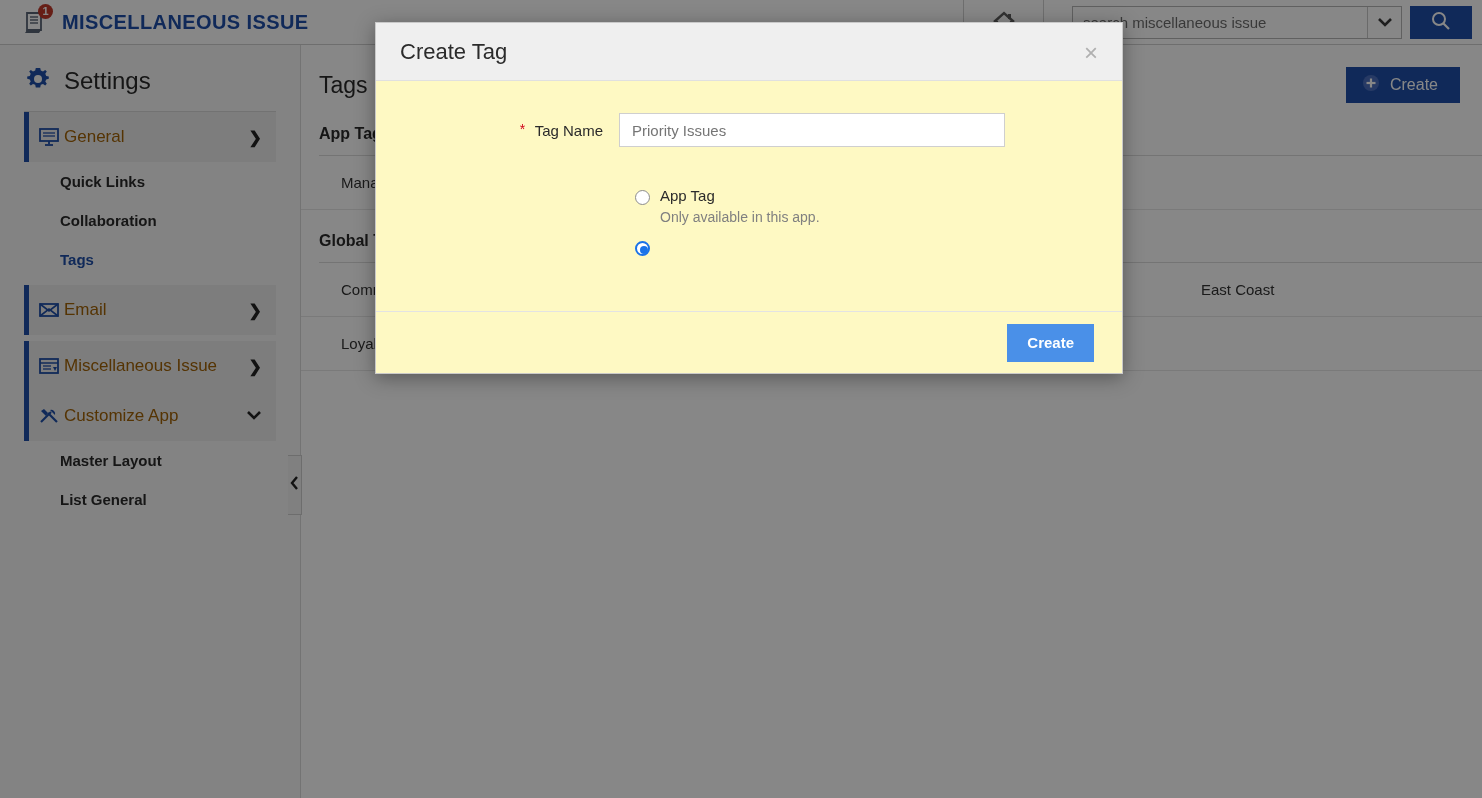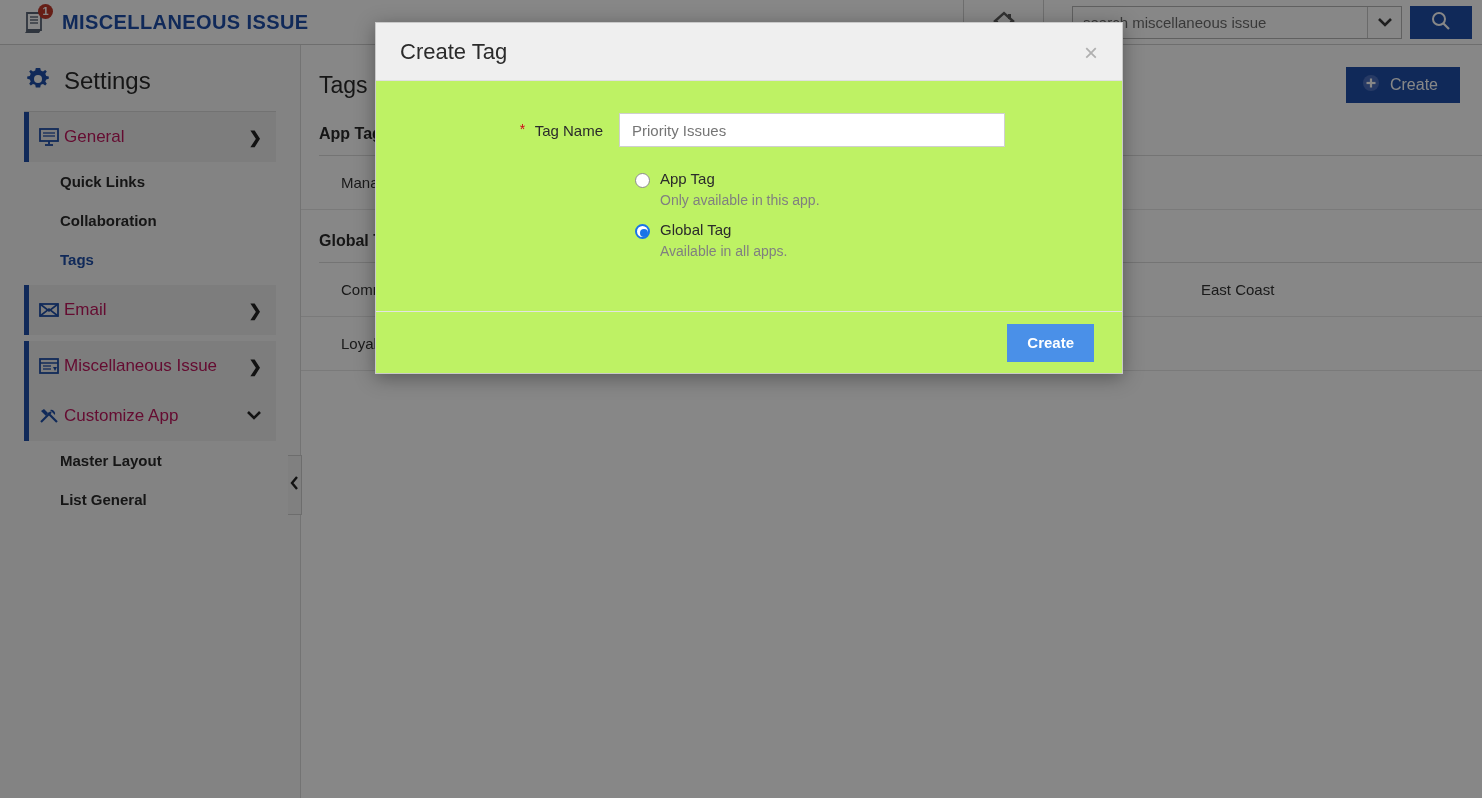--- a/index.html
+++ b/index.html
@@ -166,21 +166,21 @@
     left: 0; top: 0; bottom: 0;
     width: 5px;
     background: #1f4fa8;
   }
   .nav-main .nav-ico {
     position: absolute;
     left: 14px;
     display: flex; align-items: center;
   }
   .nav-main .nav-label {
-    color: #be185d;
+    color: #a16207;
     font-size: 17px;
   }
   .nav-main .nav-chev {
     position: absolute;
     right: 14px;
     color: #222;
     font-size: 16px;
     font-weight: bold;
   }
   .nav-gap { height: 6px; }
@@ -273,21 +273,21 @@
     z-index: 50;
   }
 
   
   .modal {
     position: absolute;
     left: 375px;
     top: 22px;
     width: 748px;
     z-index: 60;
-    background: #bef264;
+    background: #fef9c3;
     box-shadow: 0 4px 18px rgba(0,0,0,0.35);
     border: 1px solid #c9c9c9;
   }
   .modal-header {
     position: relative;
     height: 58px;
     background: #efefef;
     border-bottom: 1px solid #e0e0e0;
     display: flex;
     align-items: center;
@@ -342,21 +342,21 @@
     border: 1px solid #cfcfcf;
     padding: 0 12px;
     font-size: 15px;
     color: #3b3b3b;
     outline: none;
     font-family: "Liberation Sans", sans-serif;
     background: #fff;
   }
   .text-input::placeholder { color: #757575; }
 
-  .radio-block { margin-top: 22px; padding-left: 259px; }
+  .radio-block { margin-top: 39px; padding-left: 259px; }
   .radio-item { display: flex; align-items: flex-start; gap: 10px; }
   .radio-item + .radio-item { margin-top: 10px; }
   .radio {
     width: 15px; height: 15px;
     border-radius: 50%;
     border: 1px solid #8c8c8c;
     background: #fff;
     margin-top: 4px;
     flex: 0 0 auto;
     cursor: pointer;
@@ -600,24 +600,20 @@
       <div class="radio-block">
         <div class="radio-item">
           <span class="radio"></span>
           <span class="radio-texts">
             <div class="radio-title">App Tag</div>
             <div class="radio-desc">Only available in this app.</div>
           </span>
         </div>
         <div class="radio-item">
           <span class="radio checked"></span>
-          <span class="radio-texts">
-            <div class="radio-title">Global Tag</div>
-            <div class="radio-desc">Available in all apps.</div>
-          </span>
         </div>
       </div>
     </div>
 
     <div class="modal-footer">
       <button class="btn-primary">Create</button>
     </div>
   </div>
 
 </div>

